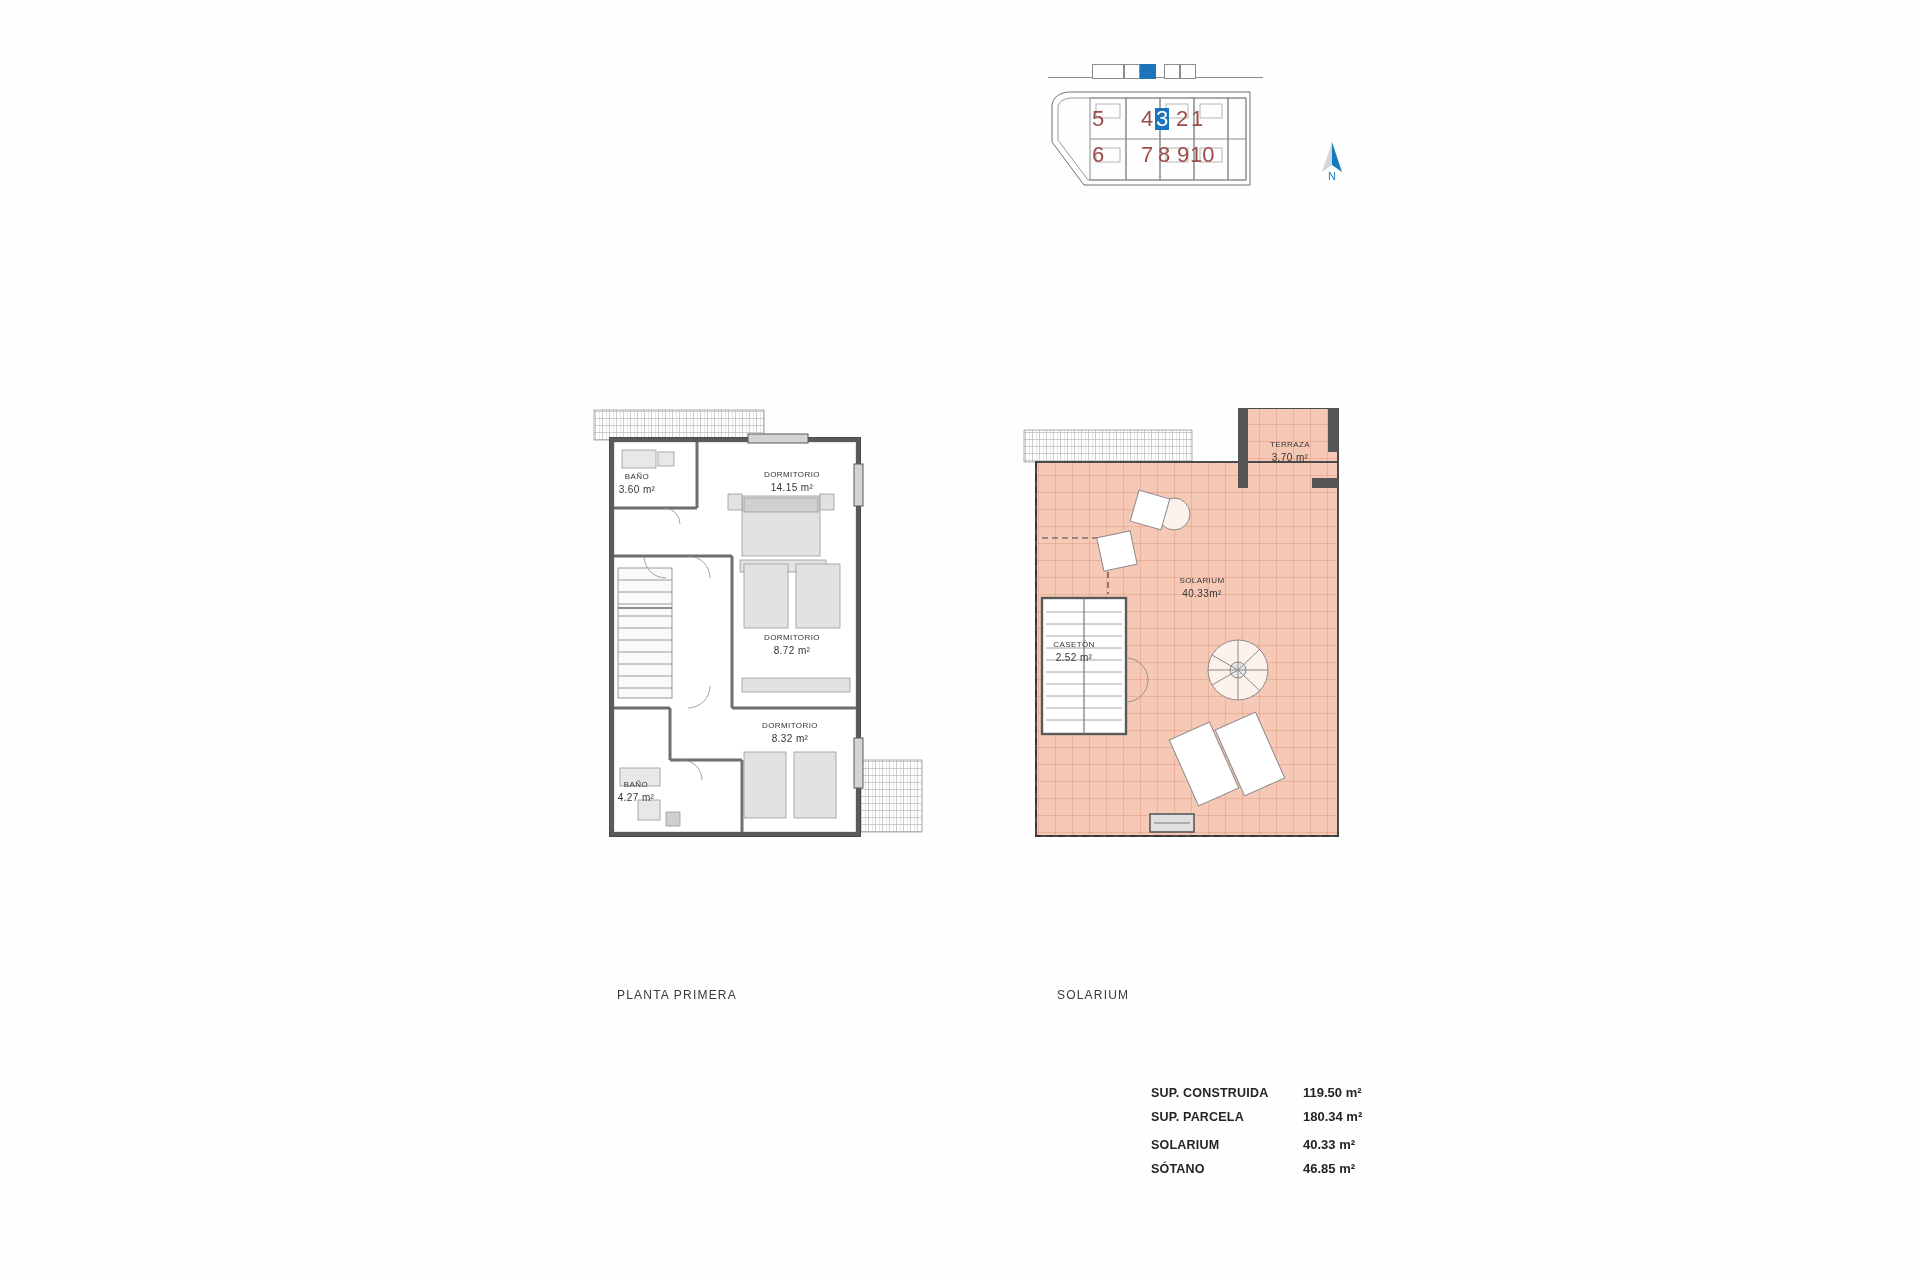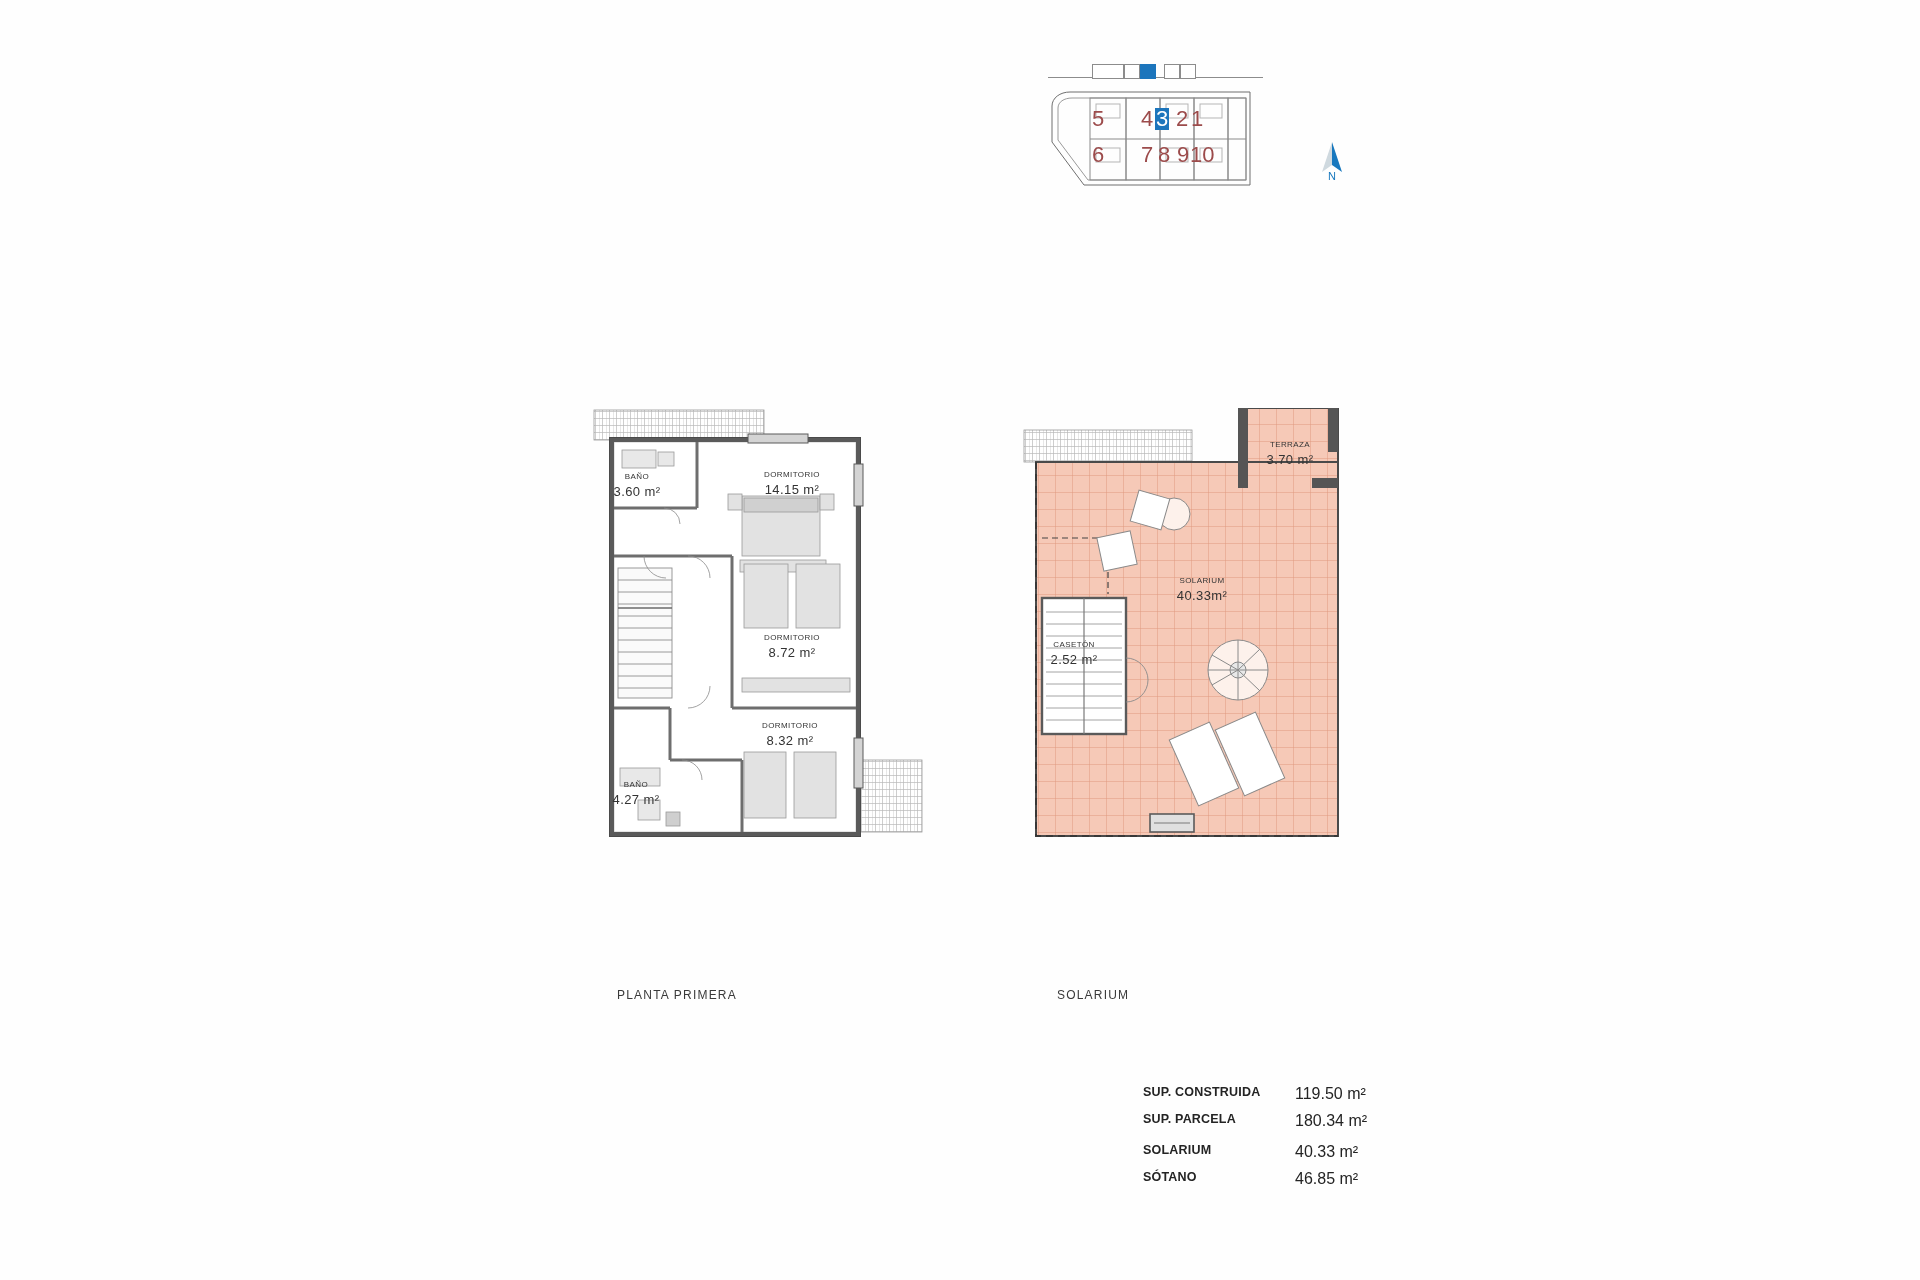--- a/index.html
+++ b/index.html
@@ -137,45 +137,47 @@
   .room-label {
     position: absolute;
     text-align: center;
     font-size: 8px;
     line-height: 1.35;
     color: #333;
     letter-spacing: 0.4px;
     white-space: nowrap;
   }
   .room-label .rl-name { display: block; font-size: 8px; }
-  .room-label .rl-area { display: block; font-size: 13px; }
+  .room-label .rl-area { display: block; font-size: 10px; }
 
   
   #surface-table {
     position: absolute;
     left: 1143px;
     top: 1085px;
     width: 260px;
   }
   #surface-table .row {
     display: flex;
-    align-items: flex-start;
+    align-items: center;
     margin-bottom: 9px;
+    margin-left: 8px;
   }
   #surface-table .row.gap { margin-top: 13px; }
   #surface-table .lbl {
     width: 152px;
     font-size: 12.5px;
     font-weight: bold;
     letter-spacing: 0.2px;
     color: #242424;
   }
   #surface-table .val {
-    font-size: 16px;
+    font-size: 13px;
     color: #242424;
+    font-weight: bold;
   }
 </style>
 </head>
 <body>
 
 <div class="page">
 
   <div id="key-plan">
 
     <div class="kp-strip">

